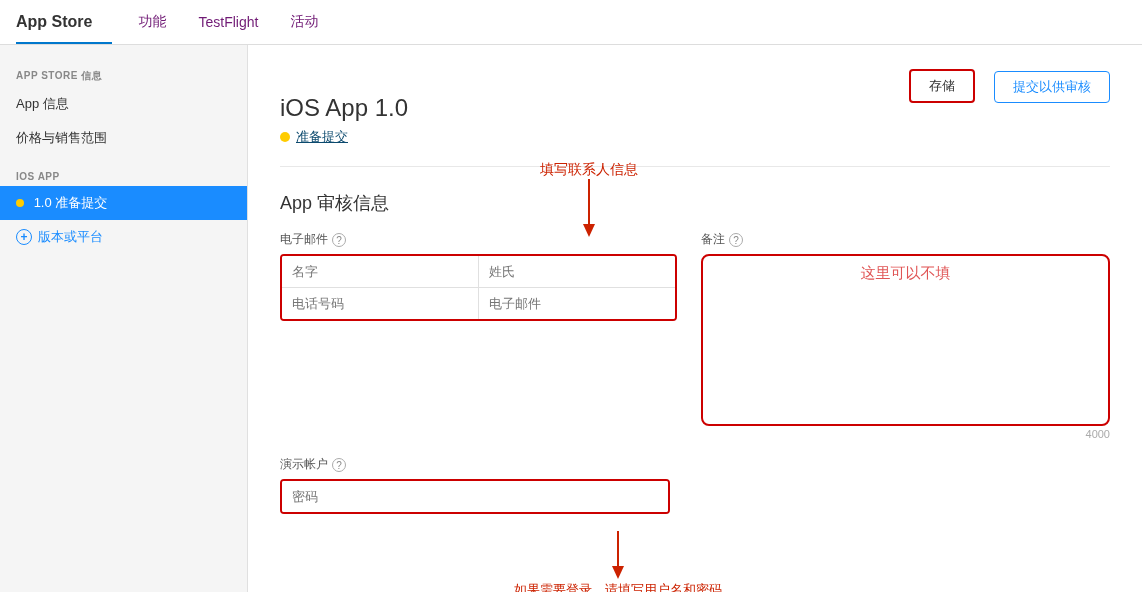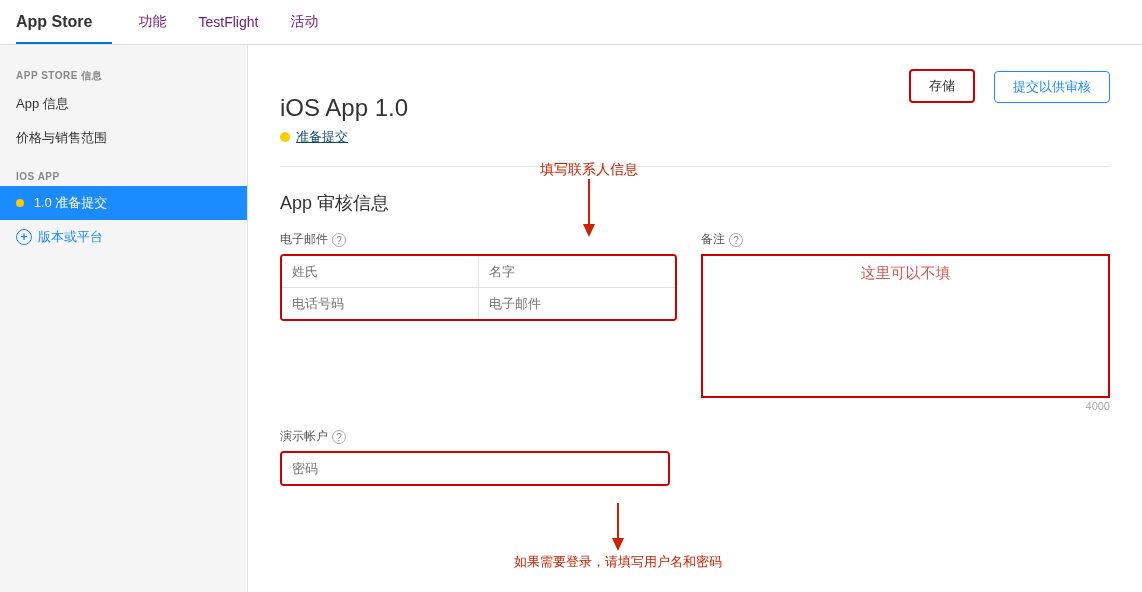--- a/index.html
+++ b/index.html
@@ -247,23 +247,23 @@
     .demo-fields .field-input + .field-input {
       border-left: 1px solid #e0e0e0;
     }
 
     
     .remarks-group {
       flex: 1.2;
     }
     .remarks-textarea {
       width: 100%;
-      height: 144px;
+      height: 172px;
       border: 2px solid #cc0000;
-      border-radius: 0;
+      border-radius: 8px;
       padding: 8px;
       font-size: 14px;
       color: #e05555;
       resize: none;
       outline: none;
       text-align: center;
       line-height: 148px;
       font-family: inherit;
     }
     .remarks-count {
@@ -335,22 +335,22 @@
 
       <div class="form-row" data-name="form-row-contact">
 
         <div class="form-group" data-name="contact-info-group">
           <div class="form-label" data-name="contact-label">
             <span data-name="contact-label-text">电子邮件</span>
             <span class="label-question" data-name="contact-question-mark">?</span>
           </div>
           <div class="contact-fields" data-name="contact-fields-box">
             <div class="contact-fields-top" data-name="contact-fields-top">
+              <input class="field-input" type="text" data-name="firstname-input" placeholder="名字" style="">
               <input class="field-input" type="text" data-name="lastname-input" placeholder="姓氏" style="">
-              <input class="field-input" type="text" data-name="firstname-input" placeholder="名字" style="">
             </div>
             <div class="contact-fields-bottom" data-name="contact-fields-bottom">
               <input class="field-input" type="text" data-name="phone-input" placeholder="电话号码" style="">
               <input class="field-input" type="text" data-name="email-input" placeholder="电子邮件" style="">
             </div>
           </div>
         </div>
 
         <div class="form-group remarks-group" data-name="remarks-group">
           <div class="form-label" data-name="remarks-label">

